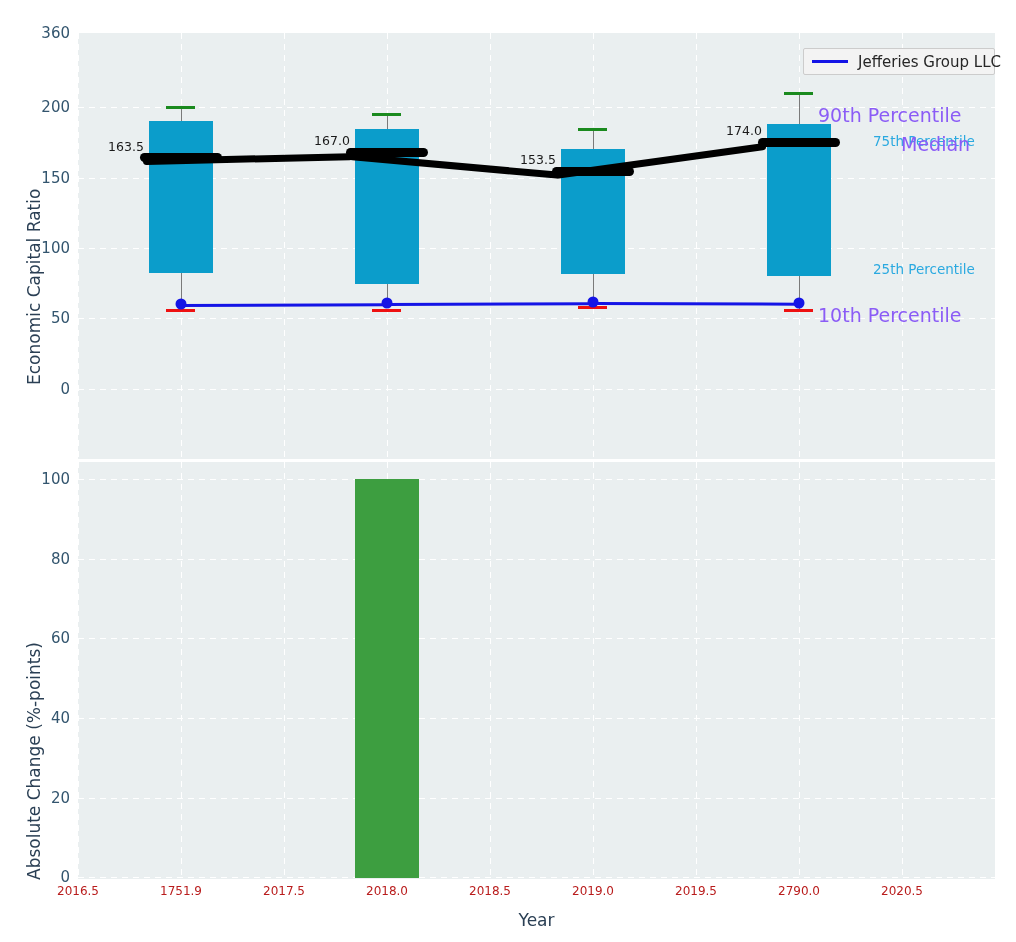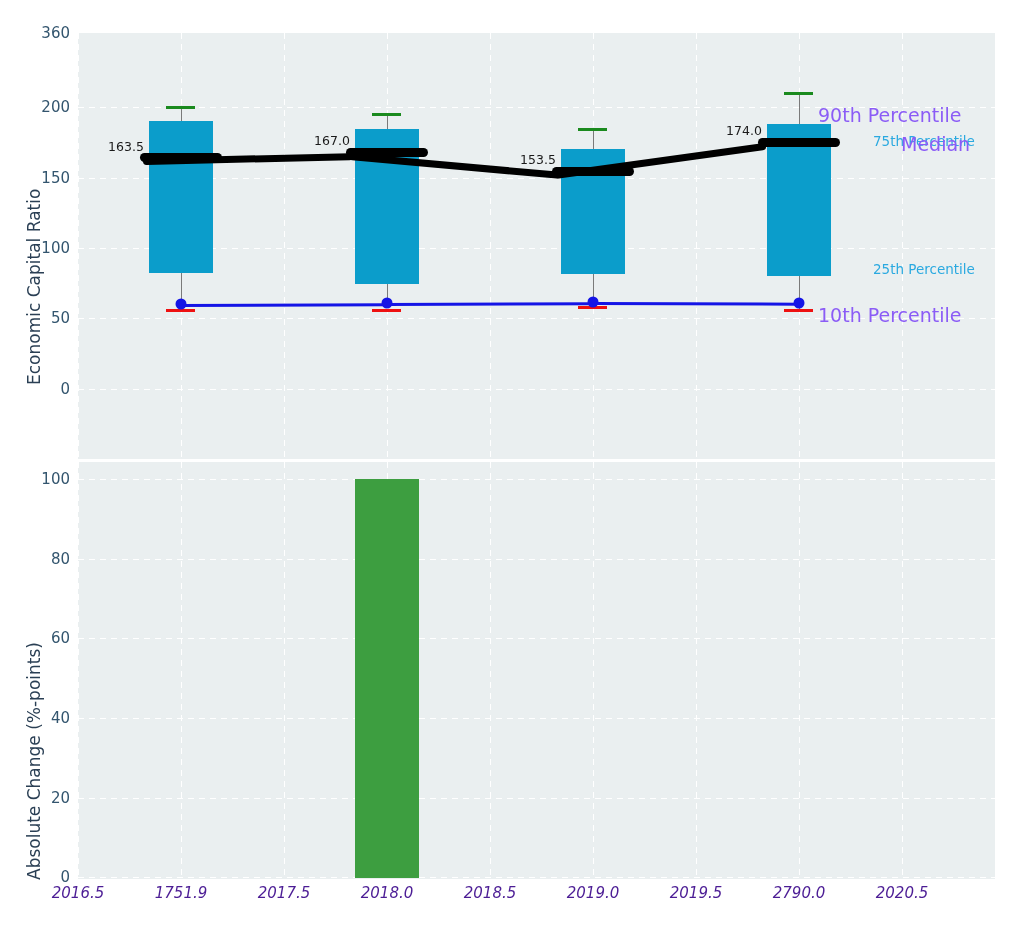--- a/index.html
+++ b/index.html
@@ -75,25 +75,24 @@
   .yt {
     position: absolute;
     width: 62px;
     text-align: right;
     font-size: 15px;
     color: #33556e;
     transform: translateY(-50%);
   }
   .xt {
     position: absolute;
-    font-size: 15px;
-    color: #4c1d95;
+    font-size: 12px;
+    color: #b91c1c;
     transform: translateX(-50%);
     white-space: nowrap;
-    font-style: italic;
   }
   
   .box {
     position: absolute;
     background: #0b9dcb;
   }
   .whisker {
     position: absolute;
     width: 1.4px;
     background: #7a7a7a;
@@ -179,20 +178,21 @@
   }
 </style>
 </head>
 <body>
 
 <div class="figure">
 
 
   <div class="ylabel" id="ylabel-top">Economic Capital Ratio</div>
   <div class="ylabel" id="ylabel-bottom">Absolute Change (%-points)</div>
+  <div id="xlabel">Year</div>
 
   <div class="panel" id="panel-top">
 
     <div class="gridline-h" style="top:74px"></div>
     <div class="gridline-h" style="top:145px"></div>
     <div class="gridline-h" style="top:215px"></div>
     <div class="gridline-h" style="top:285px"></div>
     <div class="gridline-h" style="top:356px"></div>
 
     <div class="gridline-v" style="left:0px"></div>
@@ -248,20 +248,24 @@
     <div class="value-label" style="left:460px; top:119px">153.5</div>
     <div class="value-label" style="left:666px; top:90px">174.0</div>
 
     <div class="annot annot-dark" style="left:740px; top:71px">90th Percentile</div>
     <div class="annot annot-cyan" style="left:795px; top:100px">75th Percentile</div>
     <div class="annot annot-dark" style="left:823px; top:100px">Median</div>
     <div class="annot annot-cyan" style="left:795px; top:228px">25th Percentile</div>
     <div class="annot annot-dark" style="left:740px; top:271px">10th Percentile</div>
   </div>
 
+  <div id="legend">
+    <div id="legend-line"></div>
+    <div id="legend-label">Jefferies Group LLC</div>
+  </div>
 
   <div class="panel" id="panel-bottom">
     <div class="gridline-h" style="top:17px"></div>
     <div class="gridline-h" style="top:97px"></div>
     <div class="gridline-h" style="top:176px"></div>
     <div class="gridline-h" style="top:256px"></div>
     <div class="gridline-h" style="top:336px"></div>
     <div class="gridline-h" style="top:415px"></div>
 
     <div class="gridline-v" style="left:0px"></div>

